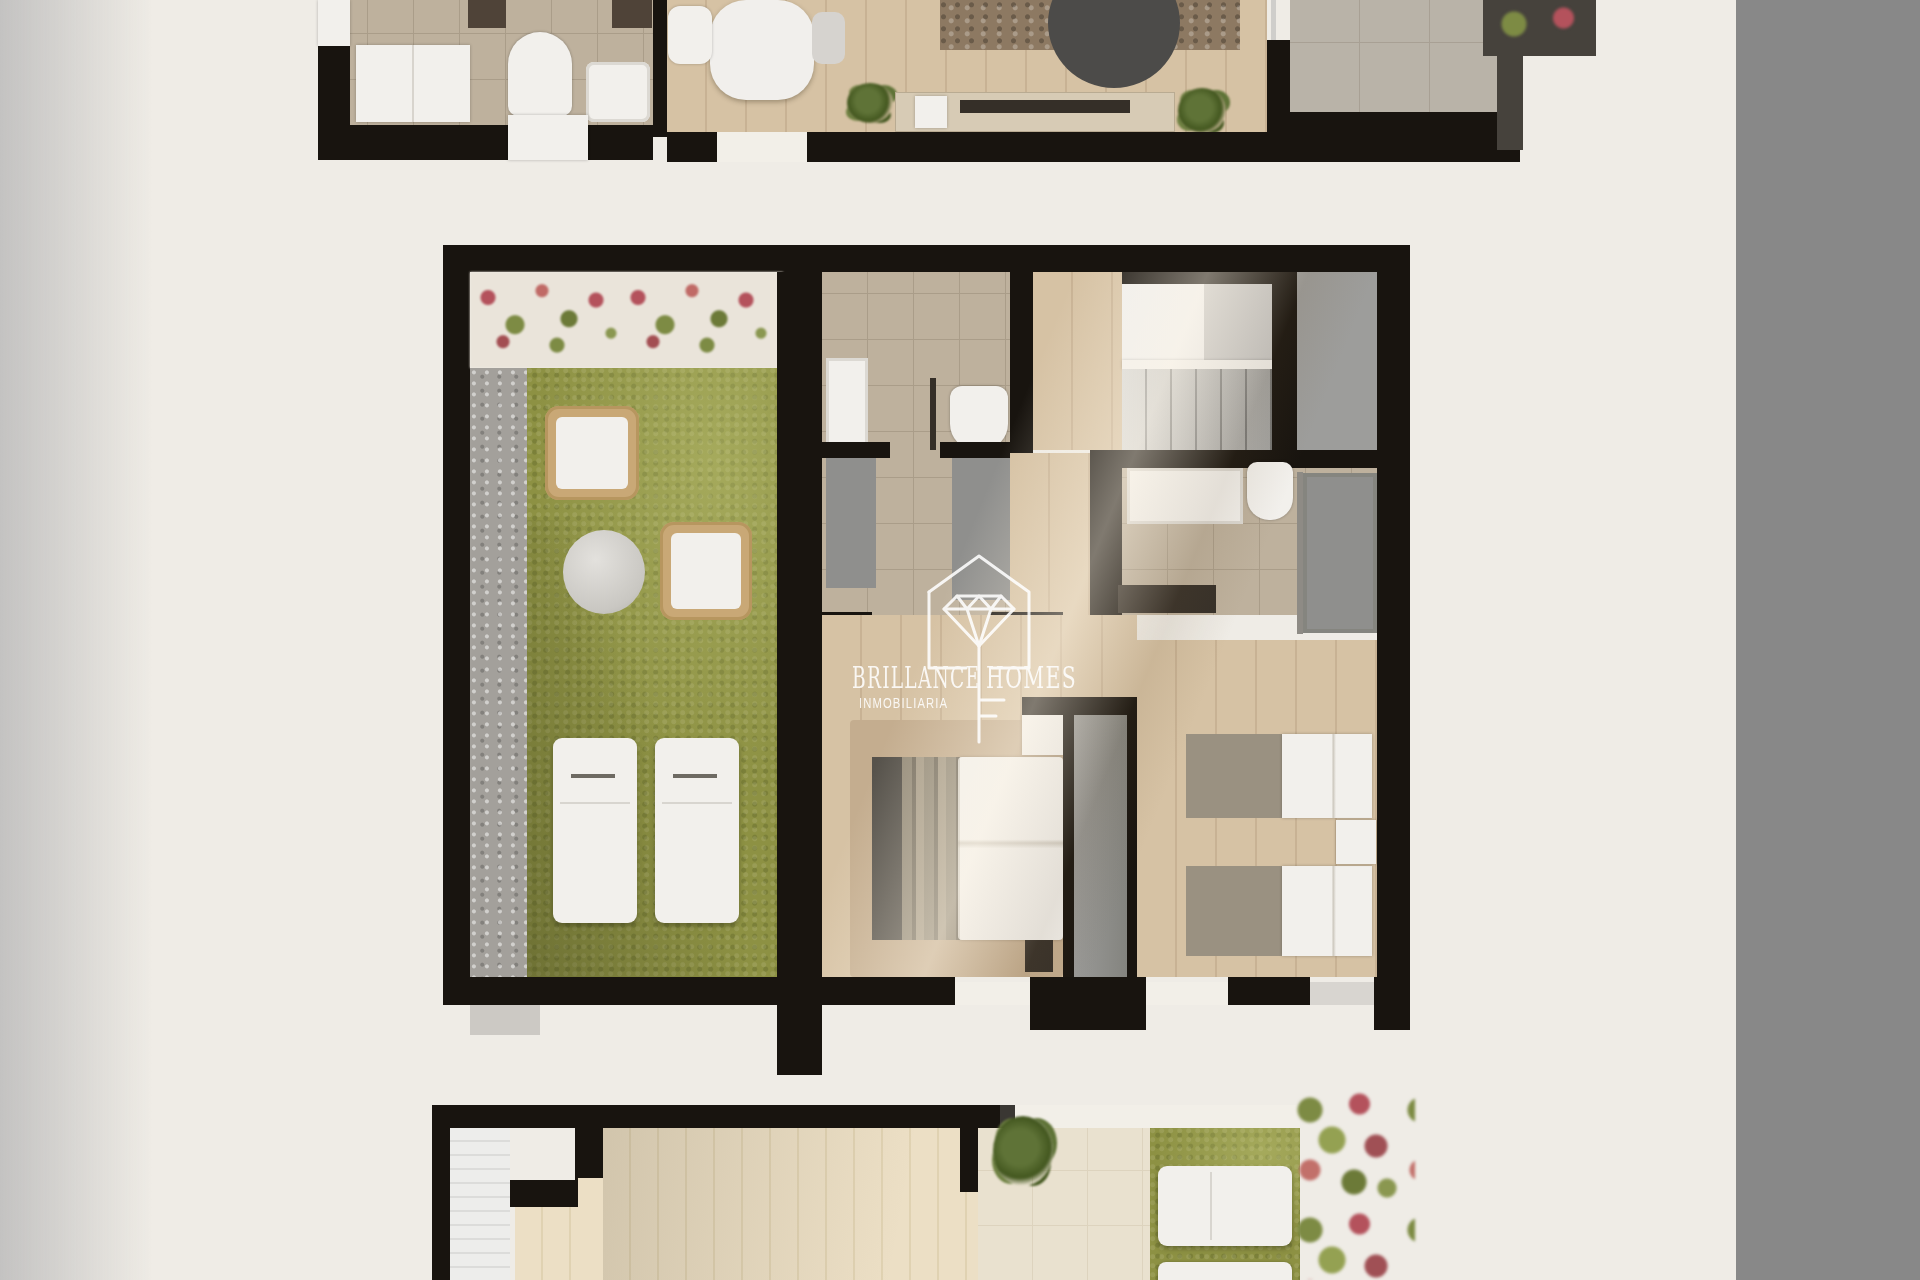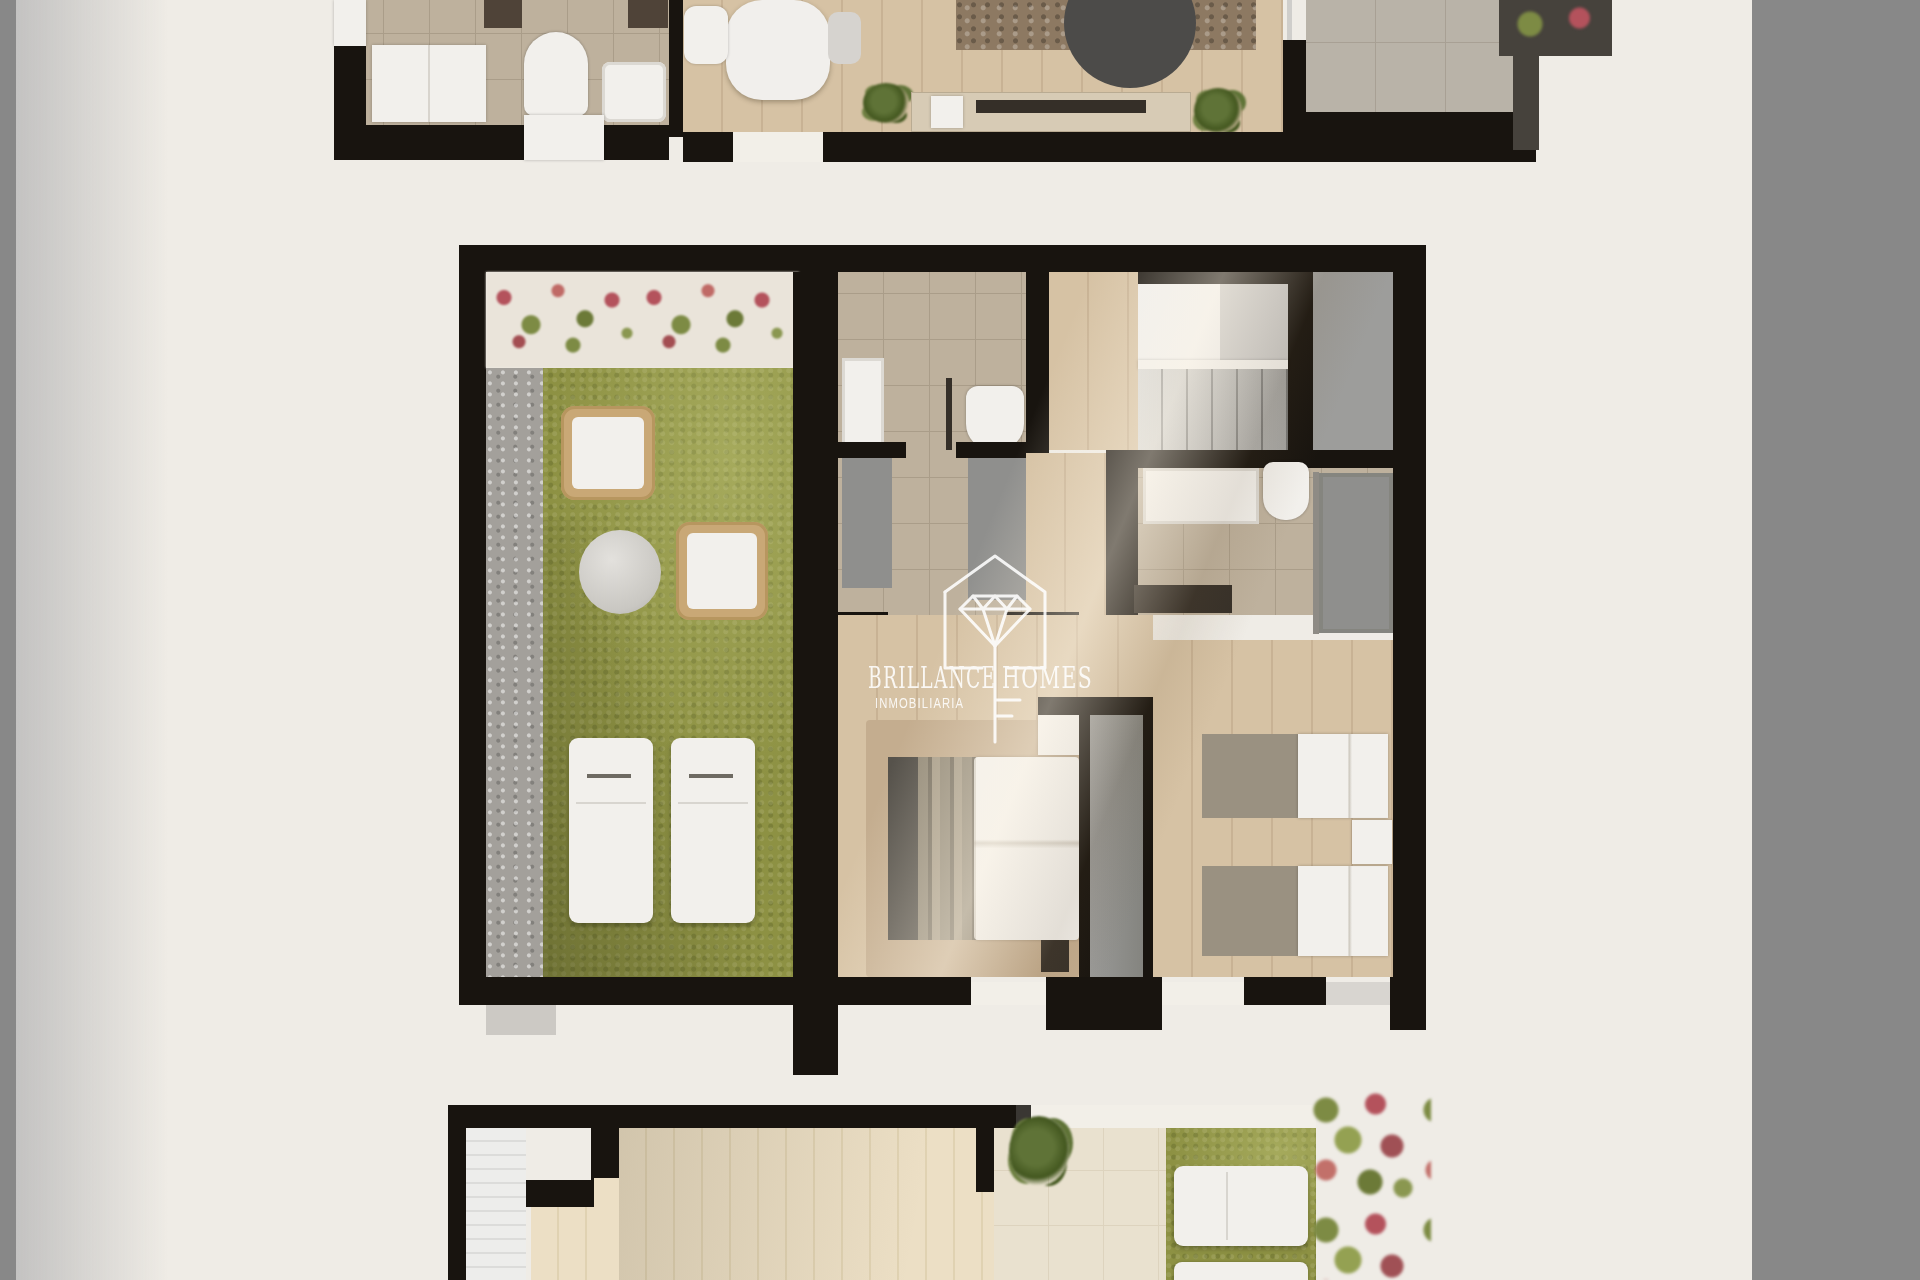--- a/index.html
+++ b/index.html
@@ -1,17 +1,17 @@
 <!DOCTYPE html>
 <html style="--canvas: #efece6; --wall: #18140f; --white: #f2f0ec; --wood: #d6c2a4; --woodline: #c8b294; --deck: #ecdfc5; --deckline: #e0d2b2; --tile: #beb19d; --tileline: #aa9d89; --stone: #b9b3a8; --stoneline: #a8a094; --dtile: #e9e1cf; --walk: #f2efe8; --grass: #8d9143; --gravel: #a3a09b; --rug: #c4ad8f; --rugtop: #8d7962; --graydoor: #8f8f8d; --landing: #9d9d9b; --stairsl: #d9d9d7; --stairsd: #a2a2a0; --headboard: #56524b; --blanket: #9a9181; --dark: #352f28; --marble: #f1efec; --console: #d7cbb5; --glass: #cfcecb; --frame: #46423c; --flowerbg: #eae4da; --flred: #b4525c; --flgreen: #7d8b44; --wicker: #c9a876;"><head>
 <meta charset="utf-8">
 <style>
   html,body{margin:0;padding:0;background:#888;}
   #stage{position:relative;width:1736px;height:1280px;overflow:hidden;
-         background:var(--canvas,#efece6);font-family:"Liberation Sans",sans-serif;margin-left:16px;}
+         background:var(--canvas,#efece6);font-family:"Liberation Sans",sans-serif;}
   .a{position:absolute;}
   .plan{position:absolute;inset:0;filter:blur(.5px);}
   .w{background:var(--wall,#18140f);}
   .wh{background:var(--white,#f2f0ec);box-shadow:0 0 3px rgba(0,0,0,.25);}
   .wood{background:repeating-linear-gradient(90deg,var(--wood,#d6c2a4) 0 38px,var(--woodline,#c8b294) 38px 40px);}
   .deck{background:repeating-linear-gradient(90deg,var(--deck,#ecdfc5) 0 26px,var(--deckline,#e0d2b2) 26px 28px);}
   .tile{background:
      repeating-linear-gradient(0deg,transparent 0 45px,var(--tileline,#aa9d89) 45px 46px),
      repeating-linear-gradient(90deg,transparent 0 45px,var(--tileline,#aa9d89) 45px 46px),
      var(--tile,#beb19d);}

